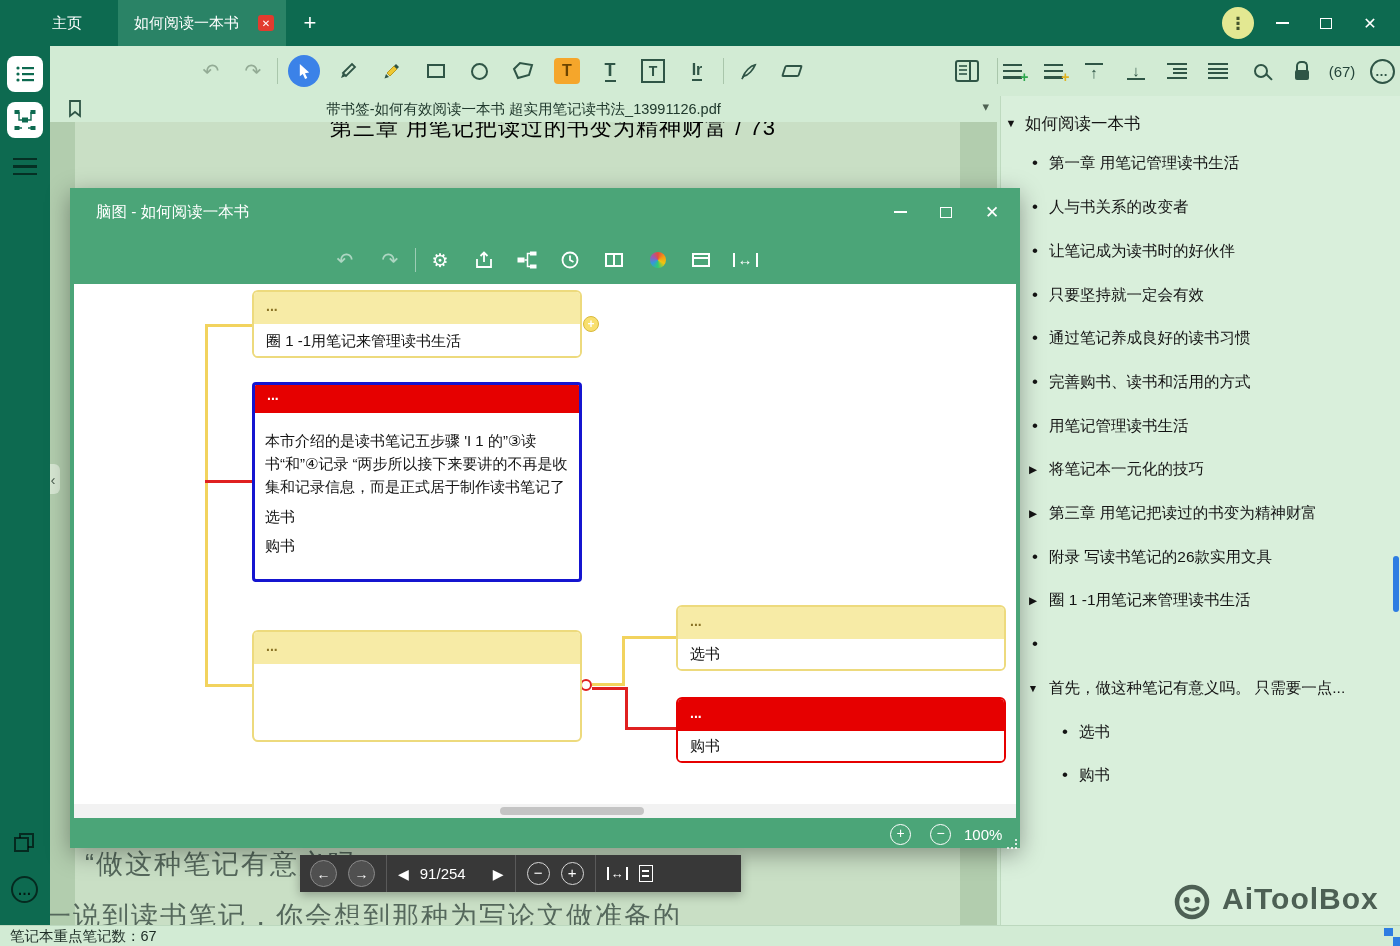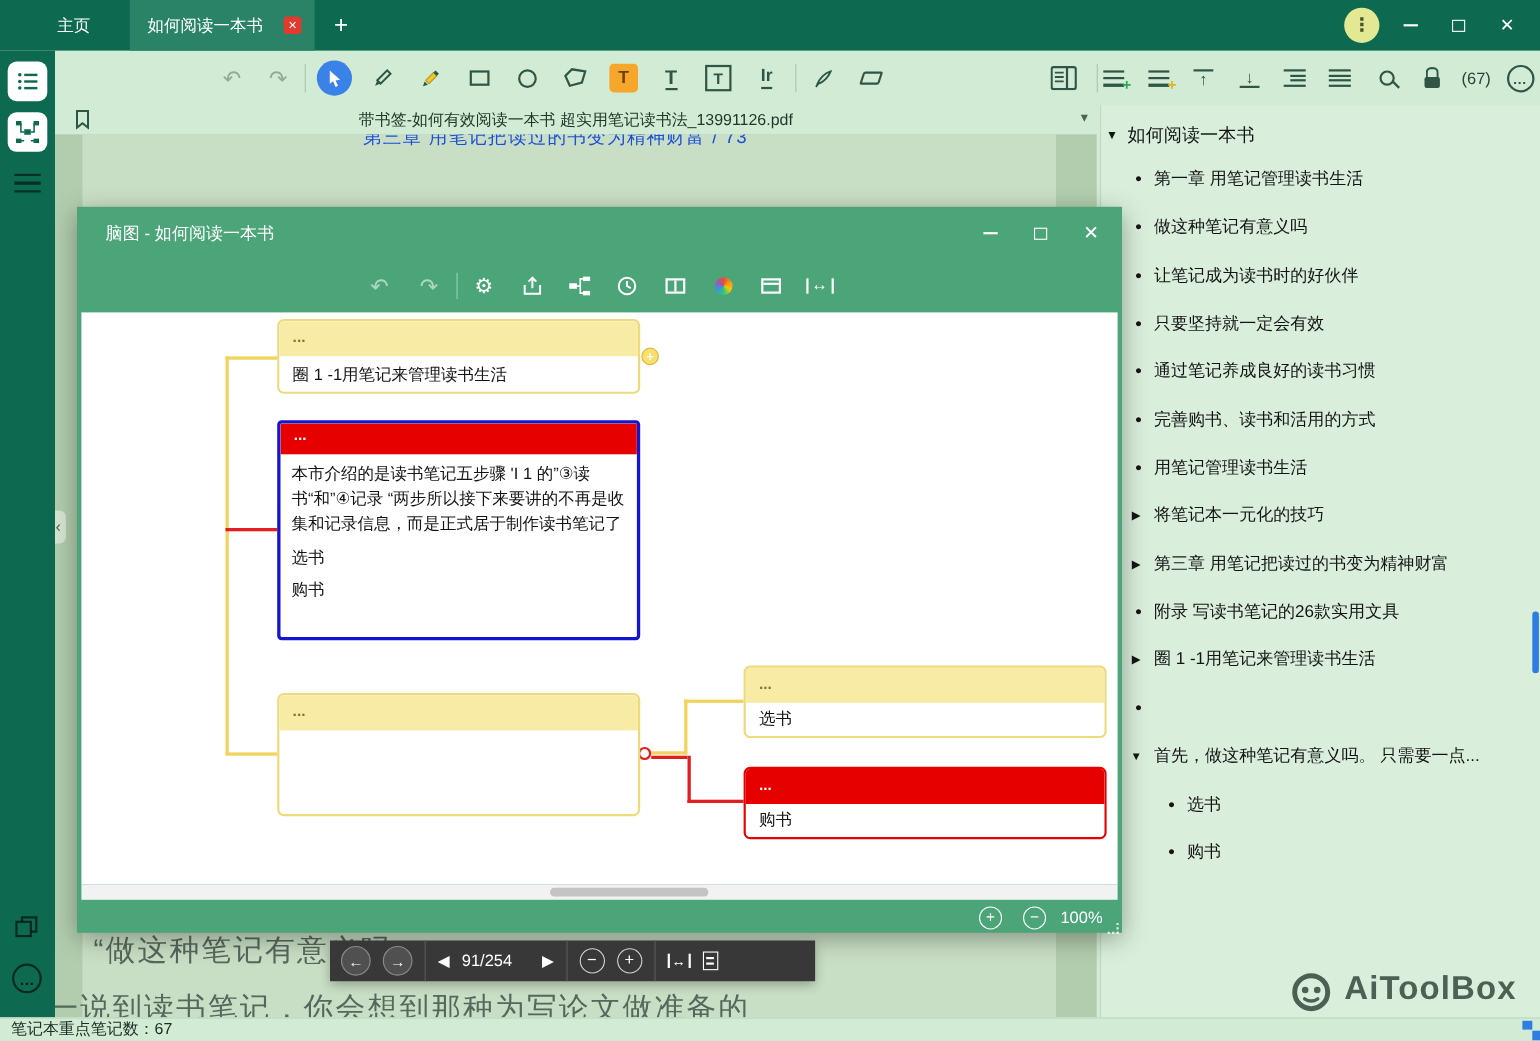--- a/index.html
+++ b/index.html
@@ -46,21 +46,21 @@
 .icon-search{position:relative;width:14px;height:14px;border:2px solid #2f5546;border-radius:50%}
 .icon-search::after{content:"";position:absolute;width:8px;height:2.4px;background:#2f5546;transform:rotate(45deg);right:-7px;bottom:-2px}
 .icon-lock{position:relative;width:14px;height:10px;background:#2f5546;border-radius:2px;margin-top:8px}
 .icon-lock::before{content:"";position:absolute;width:8px;height:9px;border:2px solid #2f5546;border-bottom:none;border-radius:5px 5px 0 0;left:1px;top:-9px}
 .icon-more{width:25px;height:25px;border:2px solid #2f5546;border-radius:50%;color:#2f5546;font-weight:bold;font-size:13px;letter-spacing:1px}
 
 .pdftitle{left:50px;top:96px;width:947px;height:26px;background:#d2ebd4;z-index:4;display:flex;align-items:center;justify-content:center;font-size:14.5px;color:#20392d}
 
 .docarea{left:50px;top:122px;width:947px;height:803px;background:#b2cdae;overflow:hidden;z-index:1}
 .docpage{position:absolute;left:25px;top:0;width:885px;height:803px;background:#c9dfc5}
-.dochead{position:absolute;left:280px;top:-9px;font-size:17px;color:#1d4ed8;letter-spacing:1px;white-space:nowrap}
+.dochead{position:absolute;left:280px;top:-9px;font-size:22px;color:#000000;letter-spacing:1px;white-space:nowrap}
 .docline{position:absolute;font-size:27px;color:#55685c;white-space:nowrap;letter-spacing:2px}
 .collapse-handle{left:46px;top:464px;width:14px;height:30px;background:#d6e6d2;border-radius:0 6px 6px 0;color:#4e5f51;font-size:15px;z-index:5}
 
 .rpanel{left:1000px;top:96px;width:400px;height:829px;background:#d9efdb;border-left:1px solid #bedabf;z-index:4}
 .ol-row{position:absolute;left:0;height:30px;width:400px}
 .ol-marker{position:absolute;width:16px;text-align:center;color:#141414}
 .ol-label{position:absolute;font-size:15.5px;color:#141414;line-height:30px;white-space:nowrap;overflow:hidden;max-width:330px}
 .ol-sel{position:absolute;left:44px;right:10px;height:30px;background:#fff;border:1.5px solid #e03030;border-radius:4px;font-size:15.5px;line-height:27px;padding:0 8px;white-space:nowrap;overflow:hidden;color:#141414}
 
 .mmwin{left:70px;top:188px;width:950px;height:660px;background:#4ba578;z-index:20;box-shadow:0 6px 22px rgba(0,0,0,.35)}
@@ -83,21 +83,21 @@
 .zoom-circle{position:absolute;top:6px;width:21px;height:21px;border:1.8px solid #fff;border-radius:50%;color:#fff;font-size:14px;line-height:17px;text-align:center}
 .mm-grip{position:absolute;right:3px;bottom:3px;width:10px;height:10px;border-right:2px dotted rgba(255,255,255,.8);border-bottom:2px dotted rgba(255,255,255,.8)}
 
 .node{position:absolute;background:#fff;overflow:hidden}
 .node-yellow{border:2px solid #edda7d;border-radius:6px}
 .node-redline{border:2.5px solid #e60000;border-radius:6px}
 .node-sel{border:3px solid #1515d0;border-radius:4px}
 .node-head{height:32px;background:#f7eba6;color:#8a7326;font-weight:bold;padding:6px 0 0 12px;font-size:14px}
 .node-head-red{height:28px;background:#e60000;color:#fff;font-weight:bold;padding:2px 0 0 12px;font-size:14px}
 .node-body{font-size:15px;color:#141414;padding:0 12px;line-height:33px;background:#fff}
-.node-par{font-size:15px;color:#141414;line-height:23px;padding:6px 10px 0 10px}
+.node-par{font-size:15px;color:#141414;line-height:23px;padding:16px 10px 0 10px}
 .nb-item{font-size:15px;color:#141414;padding:10px 10px 0 10px}
 .cline{position:absolute}
 .cy{background:#f2d35e}
 .cr{background:#e02020}
 .cdot{position:absolute;width:12px;height:12px;border:2.5px solid #e02020;background:#fff;border-radius:50%}
 .nplus{position:absolute;width:16px;height:16px;background:#f8df6e;border:1px solid #d9b93c;border-radius:50%;color:#fff;font-size:12px;font-weight:bold;line-height:14px;text-align:center}
 
 .navbar{left:300px;top:855px;width:441px;height:37px;background:#383838;z-index:30;display:flex;align-items:center;gap:11px;padding:0 10px;box-shadow:0 3px 10px rgba(0,0,0,.3)}
 .nav-circle{width:27px;height:27px;border-radius:50%;background:#505050;border:1px solid #8a8a8a;color:#fff;font-size:14px;flex:none}
 .nav-sep{width:1px;height:37px;background:#5a5a5a;flex:none}
@@ -325,21 +325,21 @@
     <span class="ol-marker" style="left:2px;top:9px;font-size:11px">▼</span>
     <span class="ol-label" style="left:24px;font-size:16.5px">如何阅读一本书</span>
   </div>
 
   <div class="ol-row" style="top:52px">
       <span class="ol-marker" style="left:26px;top:5px;font-size:17px">•</span>
       <span class="ol-label" style="left:48px">第一章 用笔记管理读书生活</span>
     </div>
   <div class="ol-row" style="top:96px">
       <span class="ol-marker" style="left:26px;top:5px;font-size:17px">•</span>
-      <span class="ol-label" style="left:48px">做这种笔记有意义吗</span>
+      <span class="ol-label" style="left:48px">人与书关系的改变者</span>
     </div>
   <div class="ol-row" style="top:140px">
       <span class="ol-marker" style="left:26px;top:5px;font-size:17px">•</span>
       <span class="ol-label" style="left:48px">让笔记成为读书时的好伙伴</span>
     </div>
   <div class="ol-row" style="top:184px">
       <span class="ol-marker" style="left:26px;top:5px;font-size:17px">•</span>
       <span class="ol-label" style="left:48px">只要坚持就一定会有效</span>
     </div>
   <div class="ol-row" style="top:227px">

